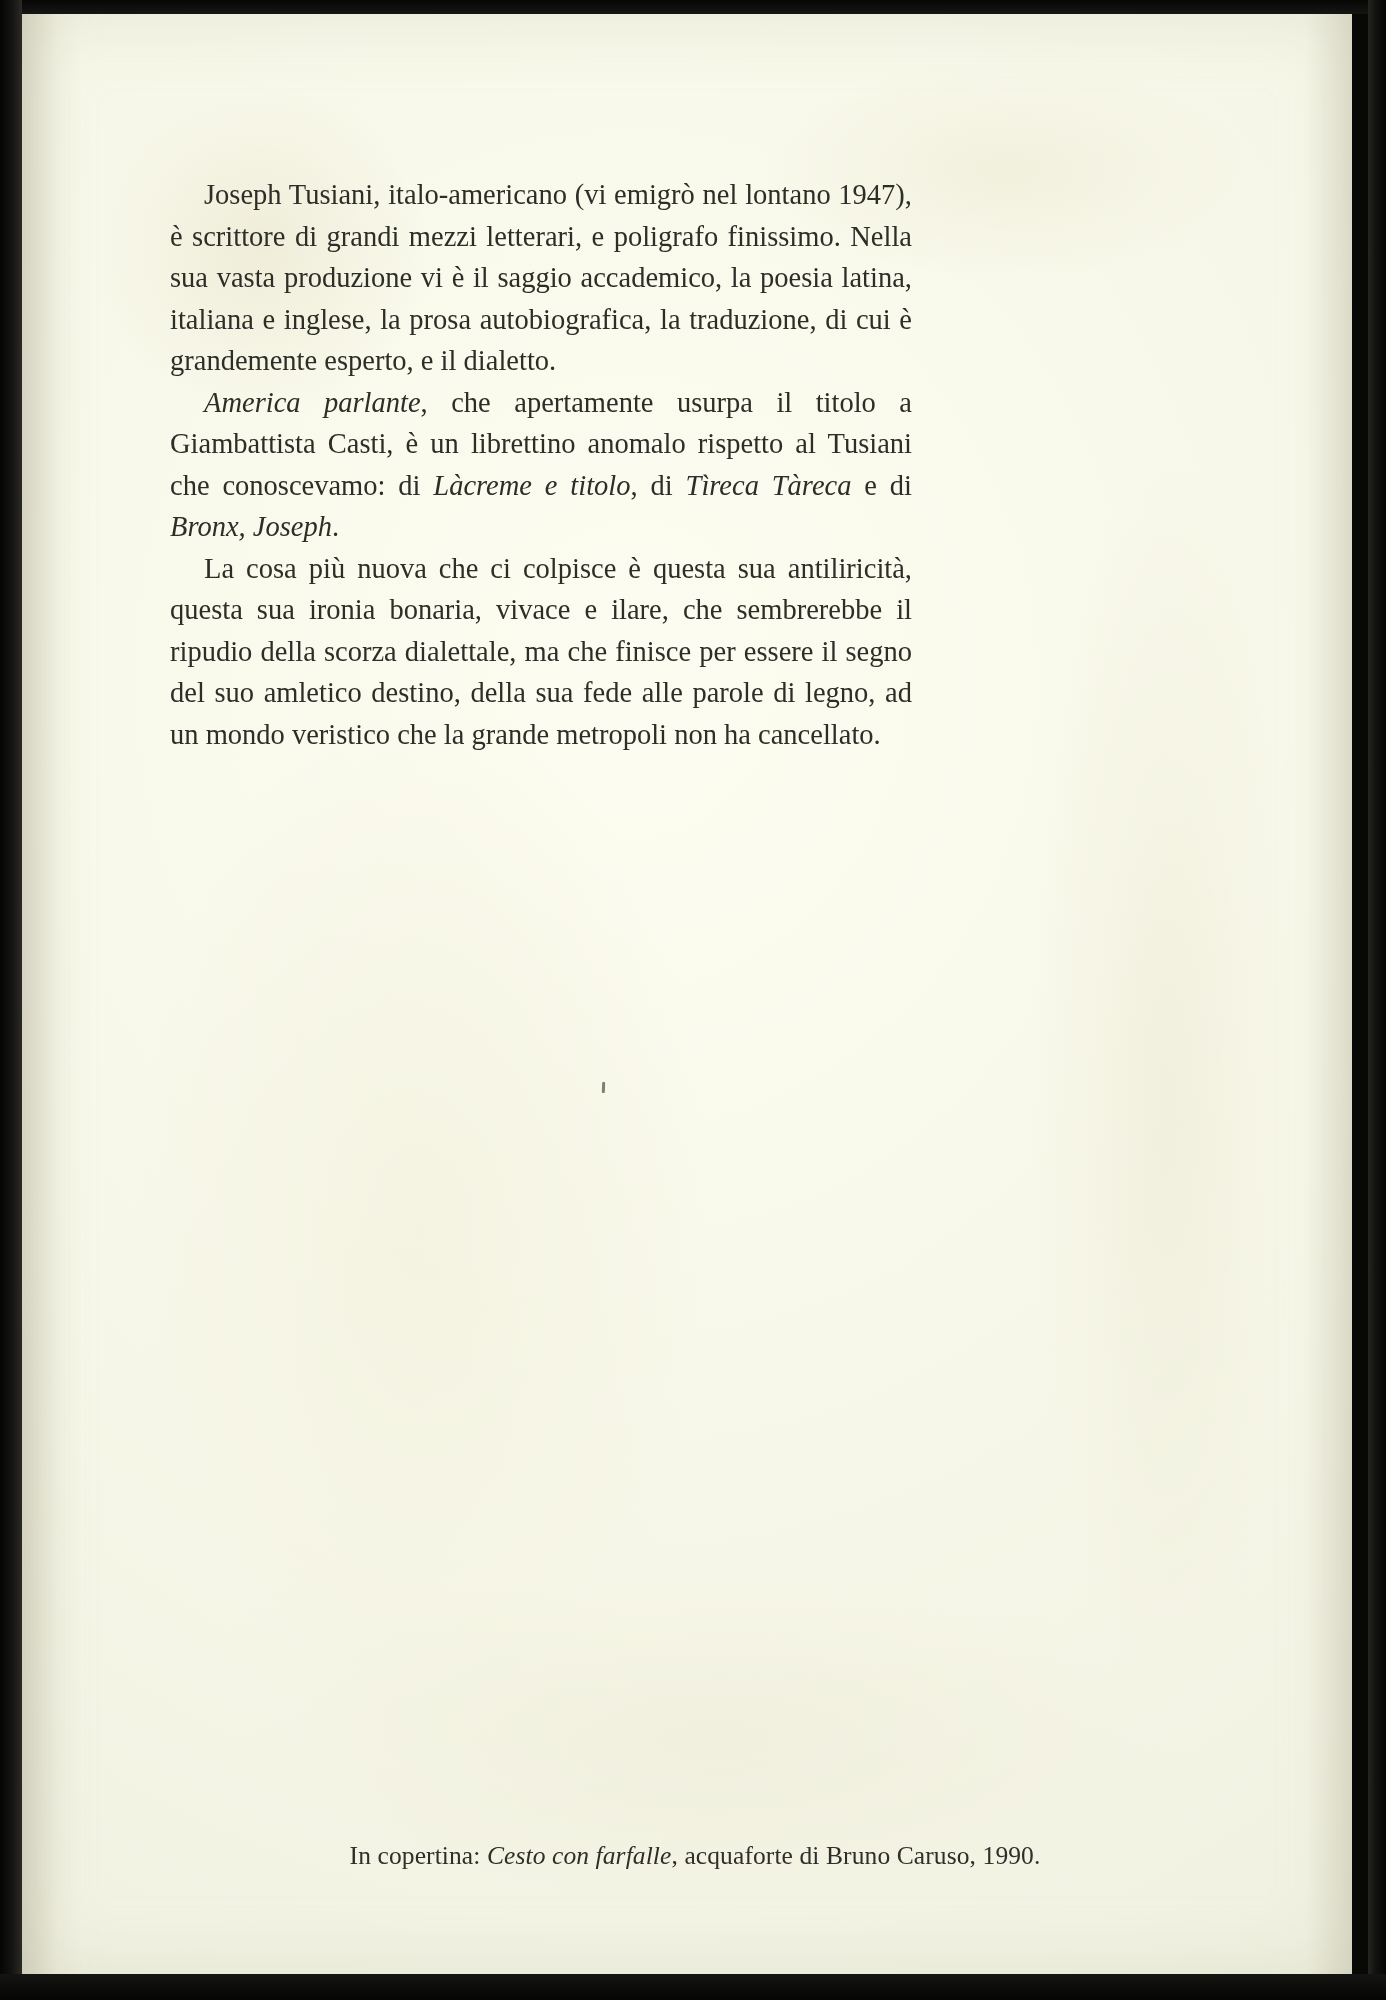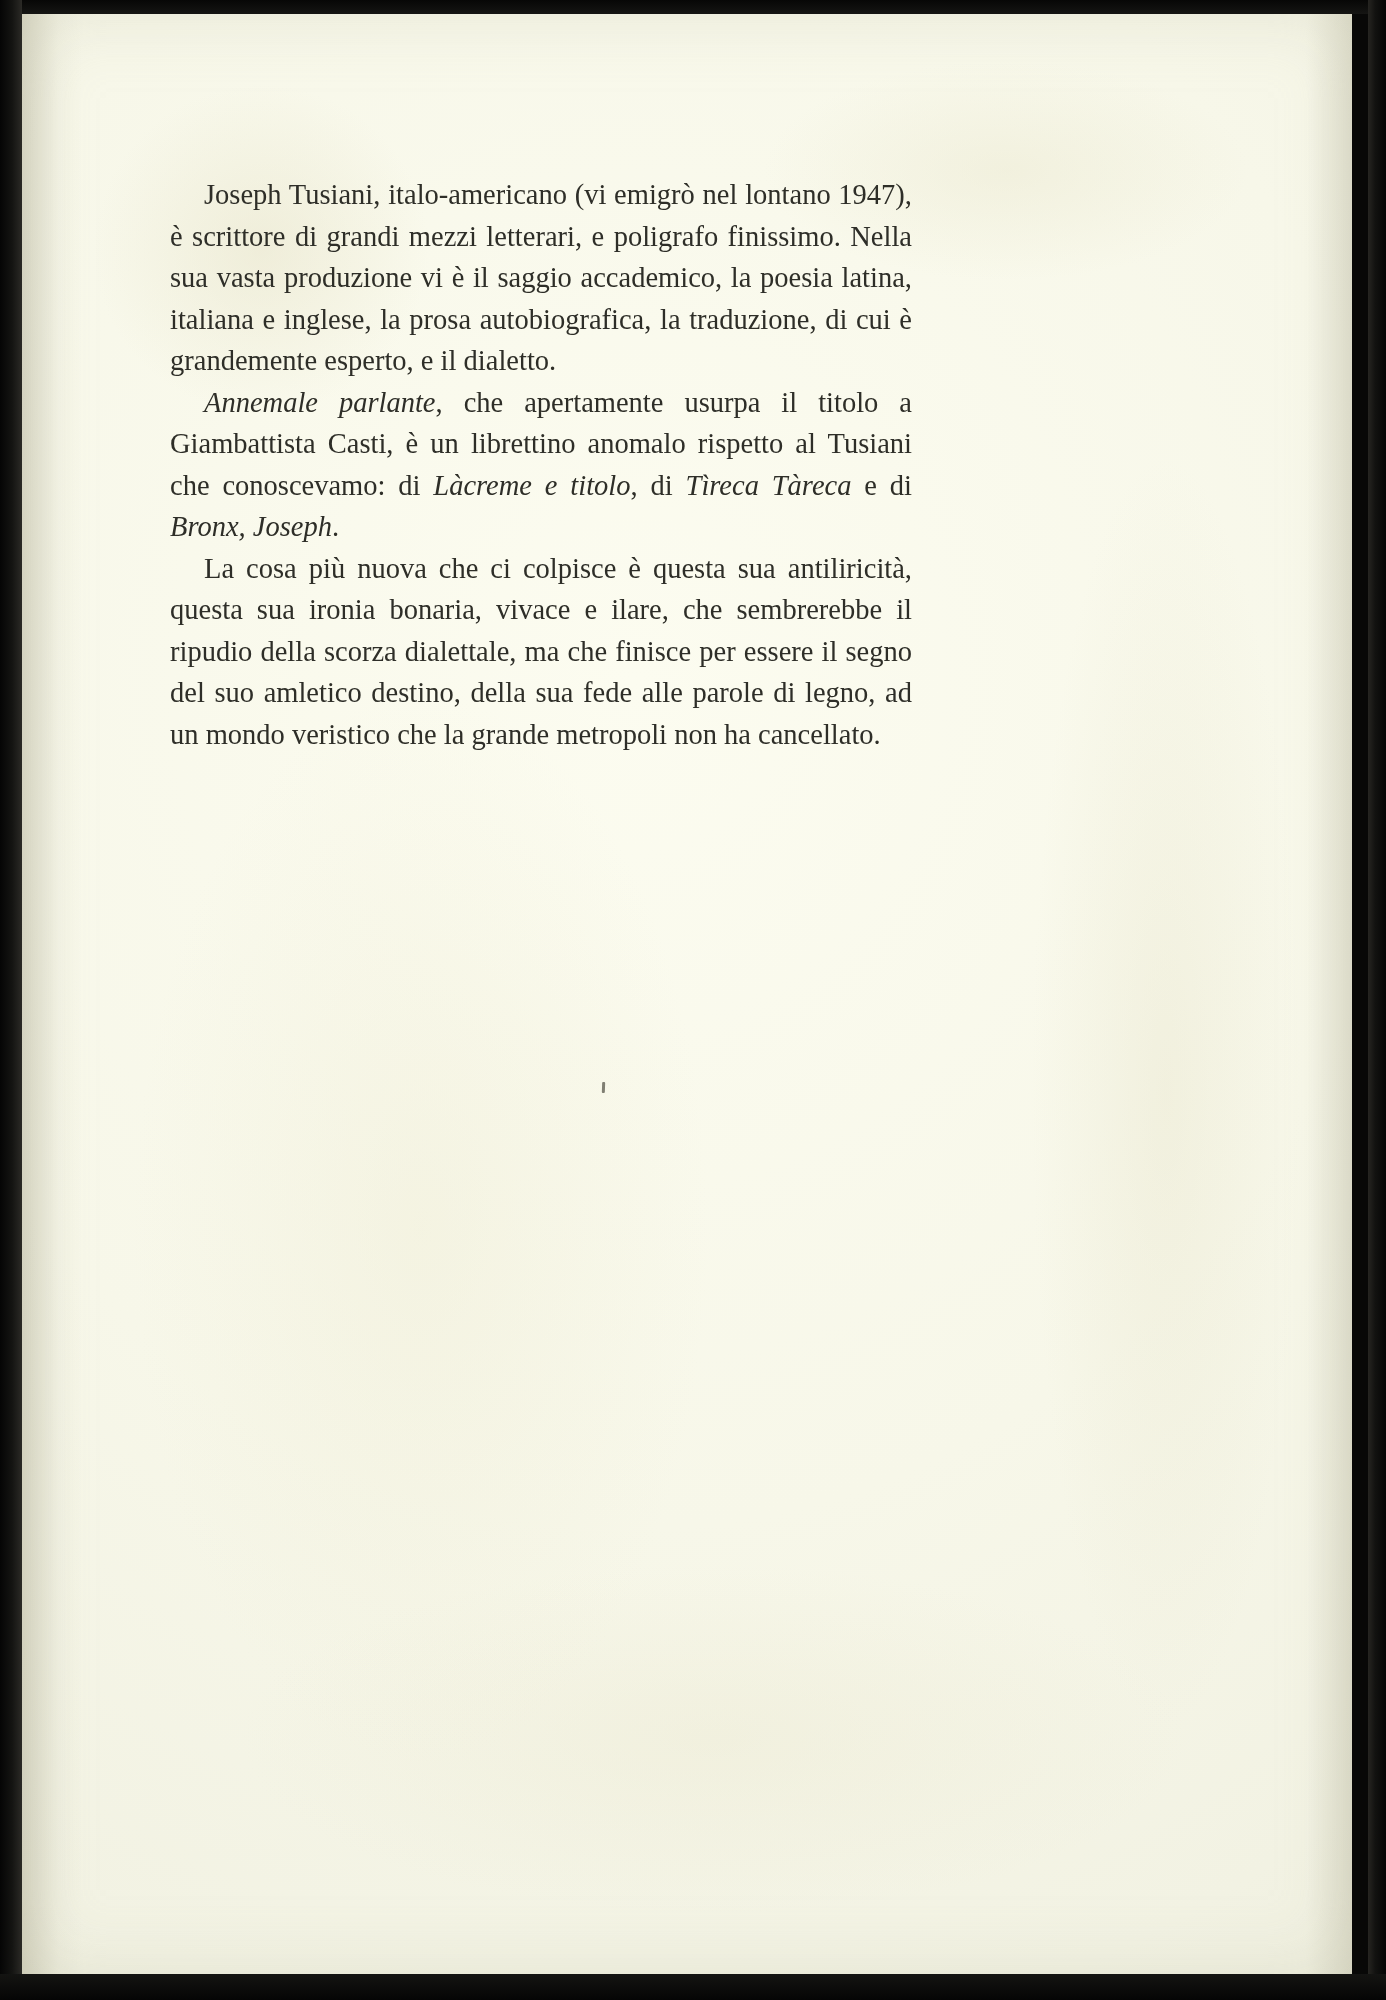--- a/index.html
+++ b/index.html
@@ -147,21 +147,22 @@
   <div class="edge-top"></div>
   <div class="edge-left"></div>
   <div class="edge-right"></div>
   <div class="edge-bottom"></div>
 
   <div class="page">
     <div class="grain"></div>
 
     <div class="blurb">
       <p><span>Joseph Tusiani, italo-americano (vi emigrò nel lontano 1947), è scrittore di grandi mezzi letterari, e poligrafo finissimo. Nella sua vasta produzione vi è il saggio accademico, la poesia latina, italiana e inglese, la prosa autobiografica, la traduzione, di cui è grandemente esperto, e il dialetto.</span></p>
-      <p><i>Annemale parlante</i><span>, che apertamente usurpa il titolo a Giambattista Casti, è un librettino anomalo rispetto al Tusiani che conoscevamo: di </span><i>Làcreme e titolo</i><span>, di </span><i>Tìreca Tàreca</i><span> e di </span><i>Bronx, Joseph</i><span>.</span></p>
+      <p><i>America parlante</i><span>, che apertamente usurpa il titolo a Giambattista Casti, è un librettino anomalo rispetto al Tusiani che conoscevamo: di </span><i>Làcreme e titolo</i><span>, di </span><i>Tìreca Tàreca</i><span> e di </span><i>Bronx, Joseph</i><span>.</span></p>
       <p><span>La cosa più nuova che ci colpisce è questa sua antiliricità, questa sua ironia bonaria, vivace e ilare, che sembrerebbe il ripudio della scorza dialettale, ma che finisce per essere il segno del suo amletico destino, della sua fede alle parole di legno, ad un mondo veristico che la grande metropoli non ha cancellato.</span></p>
     </div>
 
     <div class="speck"></div>
 
+    <div class="credit"><span>In copertina: </span><i>Cesto con farfalle</i><span>, acquaforte di Bruno Caruso, 1990.</span></div>
   </div>
 
 </div>
 
 </body></html>

